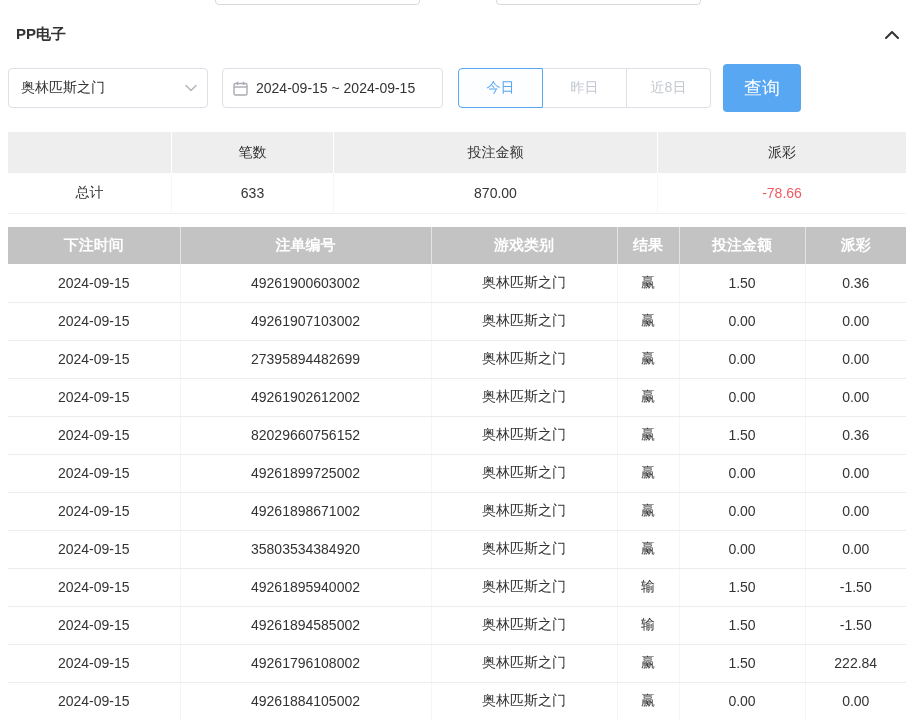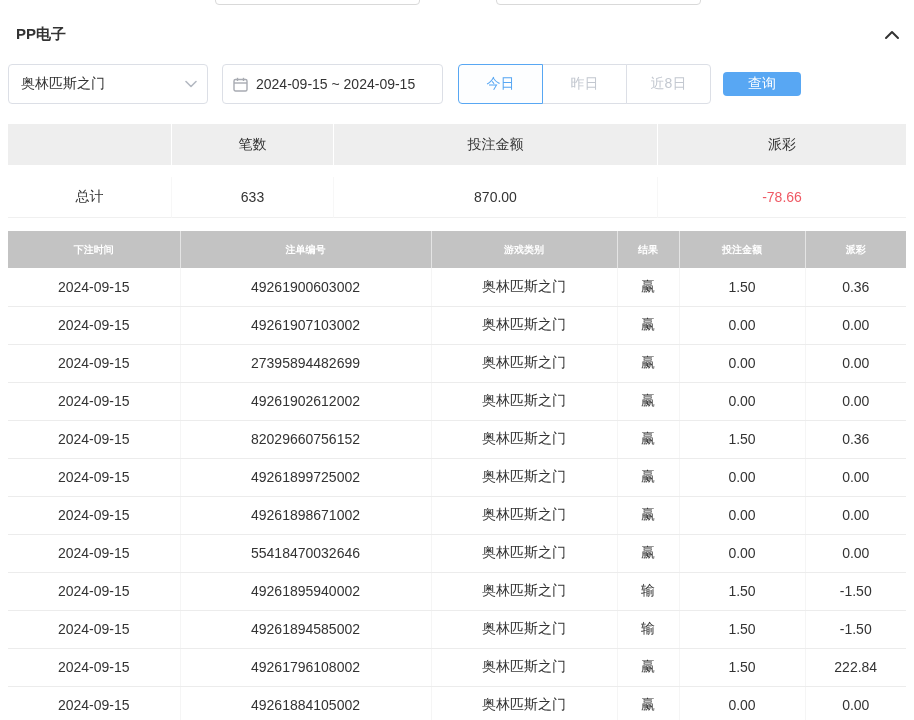--- a/index.html
+++ b/index.html
@@ -24,33 +24,33 @@
 
   .filter-row { display: flex; align-items: center; margin: 20px 8px 0 8px; }
   .select-box { width: 200px; height: 40px; border: 1px solid #dcdfe6; border-radius: 4px; display: flex; align-items: center; justify-content: space-between; padding: 0 10px 0 12px; background: #fff; cursor: pointer; }
   .date-box { margin-left: 14px; width: 221px; height: 40px; border: 1px solid #dcdfe6; border-radius: 4px; display: flex; align-items: center; padding: 8px 10px; background: #fff; cursor: pointer; }
   .date-box .cal { margin-right: 8px; display: flex; }
   .btn-group { display: flex; margin-left: 15px; }
   .quick-btn { width: 85px; height: 40px; background: #fff; border: 1px solid #dcdfe6; color: #c3c8d0; font-size: 14px; cursor: pointer; margin-left: -1px; font-family: inherit; }
   .btn-group .quick-btn:first-of-type { border-radius: 4px 0 0 4px; margin-left: 0; }
   .btn-group .quick-btn:last-of-type { border-radius: 0 4px 4px 0; }
   .quick-btn.active { color: var(--accent); border-color: var(--accent); position: relative; z-index: 1; background: #fdfeff; }
-  .query-btn { margin-left: 12px; width: 78px; height: 24px; background: var(--accent); border: none; border-radius: 4px; color: #fff; font-size: 14px; cursor: pointer; font-family: inherit; }
+  .query-btn { margin-left: 12px; width: 78px; height: 48px; background: var(--accent); border: none; border-radius: 4px; color: #fff; font-size: 18px; cursor: pointer; font-family: inherit; }
 
   .summary { margin: 20px 8px 0 8px; width: 898px; }
   .summary-row { display: grid; grid-template-columns: 164px 162px 324px 248px; border-radius: 7px; }
   .summary-row.head .cell { background: var(--summary_gray); height: 41px; border-right: 1px solid #fff; }
   .summary-row.head .cell:last-child { border-right: none; }
-  .summary-row.body .cell { height: 41px; border-bottom: 1px solid #f0f0f0; border-right: 1px solid #f7f7f7; margin-top: 12px; }
+  .summary-row.body .cell { height: 41px; border-bottom: 1px solid #f0f0f0; border-right: 1px solid #f7f7f7; }
   .summary-row.body .cell:last-child { border-right: none; }
   .cell { display: flex; align-items: center; justify-content: center; font-size: 14px; }
   .neg { color: var(--negative); text-align: center; }
 
   table.data { margin: 13px 8px 0 8px; width: 898px; border-collapse: collapse; table-layout: fixed; }
-  table.data th { background: var(--header_gray); color: #fff; font-weight: bold; font-size: 10px; height: 37px; border-right: 1px solid rgba(255,255,255,.55); text-align: center; }
+  table.data th { background: var(--header_gray); color: #fff; font-weight: bold; font-size: 15px; height: 37px; border-right: 1px solid rgba(255,255,255,.55); text-align: center; }
   table.data th:last-child { border-right: none; }
   table.data td { height: 38px; text-align: center; font-size: 14px; color: #333; border-bottom: 1px solid #ececec; border-right: 1px solid #f5f5f5; background: #fff; }
   table.data td:last-child { border-right: none; }
   svg { display: block; }
 </style>
 </head>
 <body>
 
 <div class="partial-box left"></div>
 <div class="partial-box right"></div>
@@ -190,21 +190,21 @@
         <td>2024-09-15</td>
         <td>49261898671002</td>
         <td>奥林匹斯之门</td>
         <td>赢</td>
         <td>0.00</td>
         <td>0.00</td>
       </tr>
 
       <tr>
         <td>2024-09-15</td>
-        <td>55418470032646</td>
+        <td>35803534384920</td>
         <td>奥林匹斯之门</td>
         <td>赢</td>
         <td>0.00</td>
         <td>0.00</td>
       </tr>
 
       <tr>
         <td>2024-09-15</td>
         <td>49261895940002</td>
         <td>奥林匹斯之门</td>

